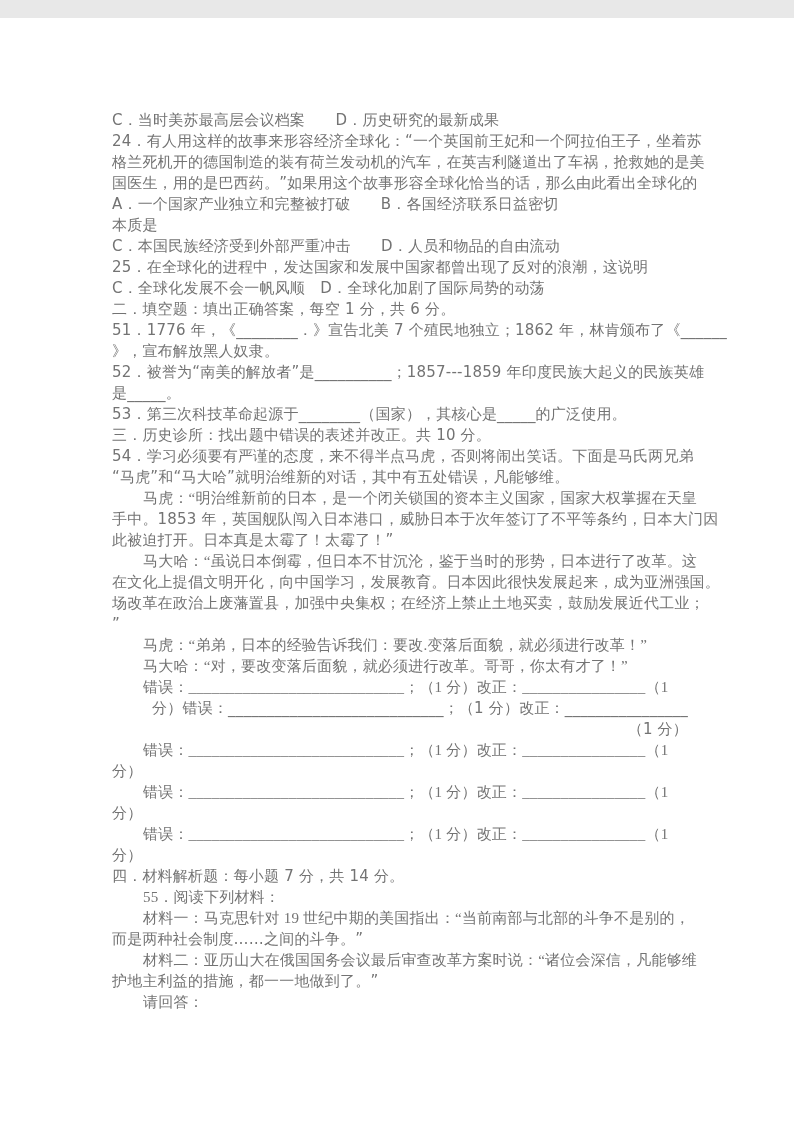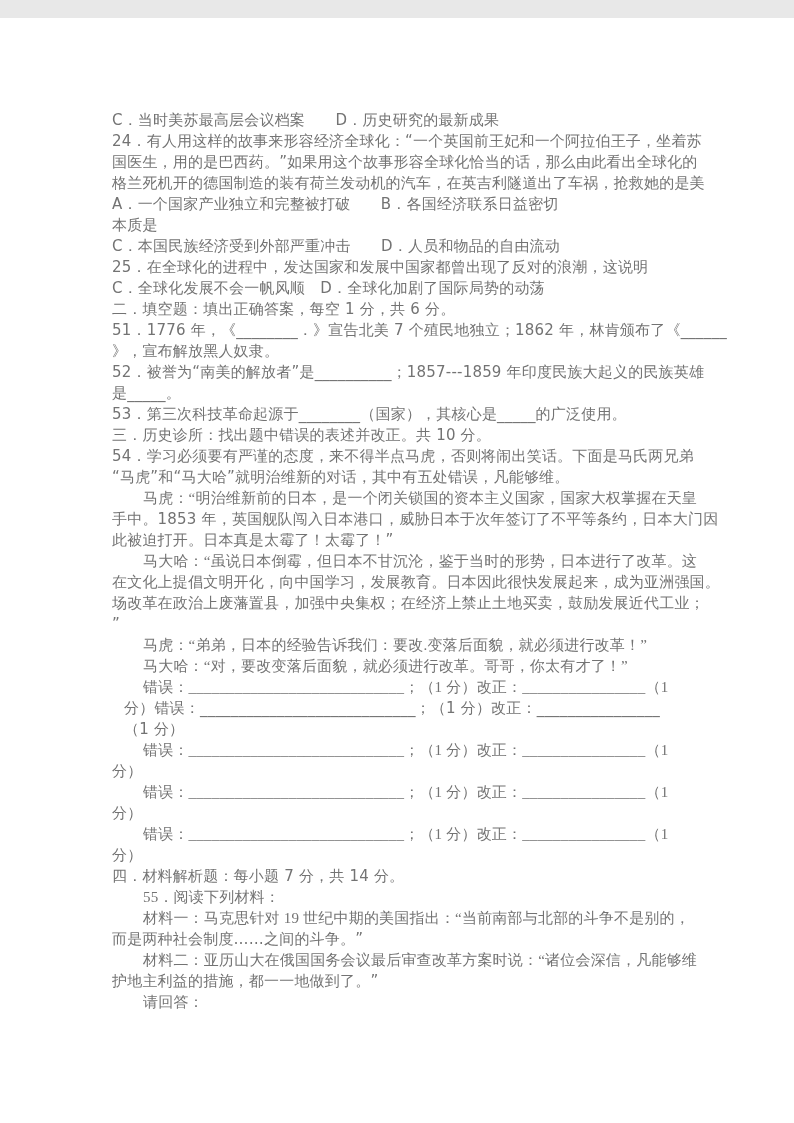--- a/index.html
+++ b/index.html
@@ -19,31 +19,31 @@
     font-size:15px;
     line-height:21px;
   }
   .line{
     white-space:pre;
     height:21px;
     overflow:visible;
     letter-spacing:0.2px;
   }
   .indent1{padding-left:31px;font-family:Liberation Serif, serif;}
-  .indent-half{padding-left:12px;}
+  .indent-half{padding-left:12px;text-align:right;}
 </style>
 </head>
 <body>
 
 <div class="page">
   <div class="content">
     <div class="line">C．当时美苏最高层会议档案　　D．历史研究的最新成果</div>
     <div class="line">24．有人用这样的故事来形容经济全球化：“一个英国前王妃和一个阿拉伯王子，坐着苏</div>
+    <div class="line">格兰死机开的德国制造的装有荷兰发动机的汽车，在英吉利隧道出了车祸，抢救她的是美</div>
     <div class="line">国医生，用的是巴西药。”如果用这个故事形容全球化恰当的话，那么由此看出全球化的</div>
-    <div class="line">格兰死机开的德国制造的装有荷兰发动机的汽车，在英吉利隧道出了车祸，抢救她的是美</div>
     <div class="line">A．一个国家产业独立和完整被打破　　B．各国经济联系日益密切</div>
     <div class="line">本质是</div>
     <div class="line">C．本国民族经济受到外部严重冲击　　D．人员和物品的自由流动</div>
     <div class="line">25．在全球化的进程中，发达国家和发展中国家都曾出现了反对的浪潮，这说明</div>
     <div class="line">C．全球化发展不会一帆风顺　D．全球化加剧了国际局势的动荡</div>
     <div class="line">二．填空题：填出正确答案，每空 1 分，共 6 分。</div>
     <div class="line">51．1776 年，《________．》宣告北美 7 个殖民地独立；1862 年，林肯颁布了《______</div>
     <div class="line">》，宣布解放黑人奴隶。</div>
     <div class="line">52．被誉为“南美的解放者”是__________；1857---1859 年印度民族大起义的民族英雄</div>
     <div class="line">是_____。</div>

